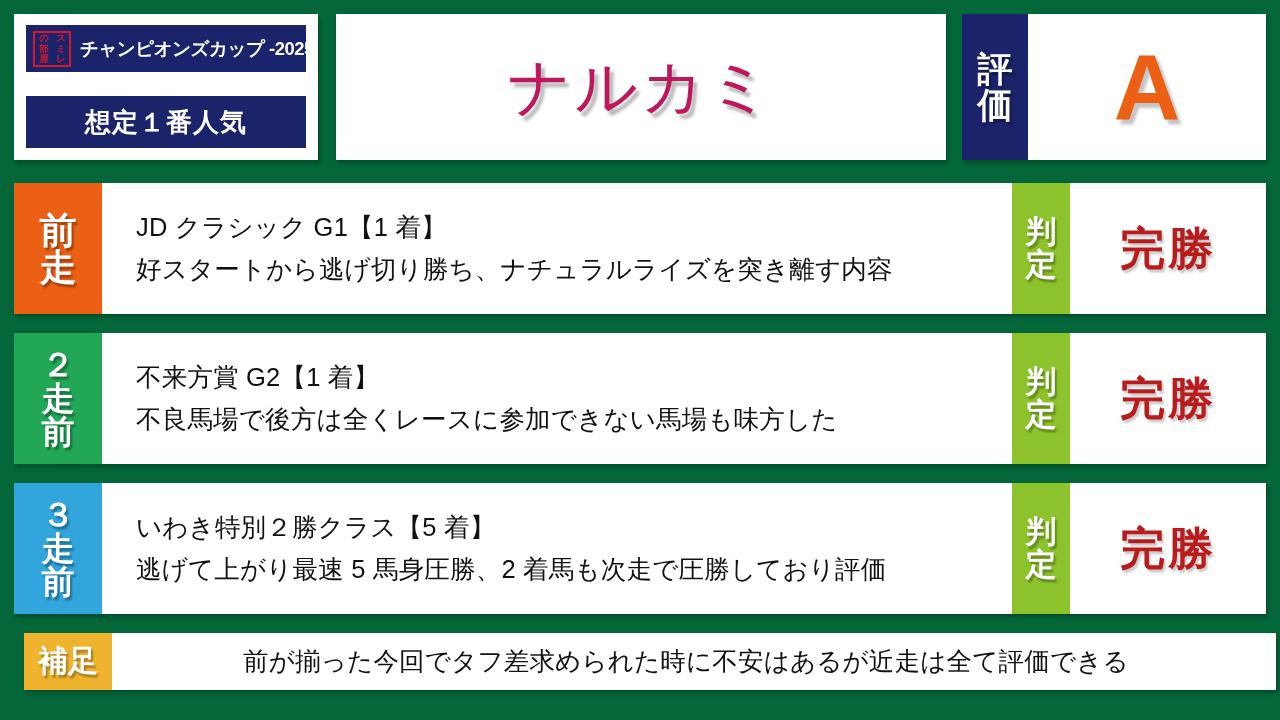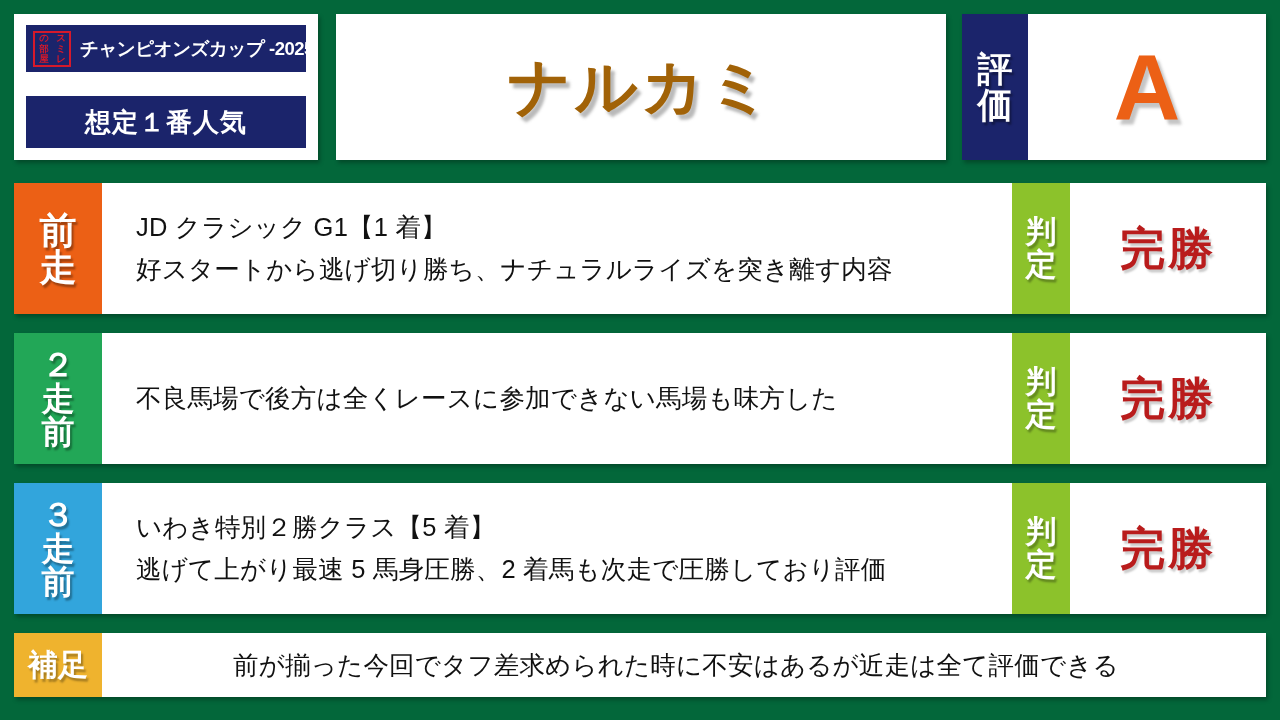--- a/index.html
+++ b/index.html
@@ -110,23 +110,23 @@
   #name-card {
     left: 336px;
     top: 14px;
     width: 610px;
     height: 146px;
     display: flex;
     align-items: center;
     justify-content: center;
   }
   #horse-name {
-    color: #a16207;
+    color: #be185d;
     font-size: 62px;
-    font-weight: bold;
+    font-weight: normal;
     letter-spacing: 3px;
     text-shadow: 4px 5px 3px rgba(100,100,100,0.45);
     line-height: 1;
     text-align: center;
   }
 
   
   #rating-card {
     left: 962px;
     top: 14px;
@@ -237,24 +237,24 @@
     justify-content: center;
     font-size: 45px;
     font-weight: bold;
     letter-spacing: 3px;
     text-shadow: 2px 3px 2px rgba(120,120,120,0.38);
   }
 
   
   #note-row {
     position: absolute;
-    left: 14px;
+    left: 24px;
     top: 633px;
     width: 1252px;
-    height: 64px;
+    height: 57px;
     background: #FFFFFF;
     box-shadow: 2px 3px 4px rgba(0,0,0,0.28);
     display: flex;
     align-items: stretch;
     box-sizing: border-box;
     overflow: hidden;
   }
   .note-tag {
     width: 88px;
     flex: 0 0 auto;
@@ -331,20 +331,21 @@
     <div class="verdict-value">完勝</div>
   </div>
 
   <div class="run-row" id="run-row-2">
     <div class="run-tag three-line" style="background: rgb(34, 167, 87);">
       <span>２</span>
       <span>走</span>
       <span>前</span>
     </div>
     <div class="run-body">
+      <div class="run-line">不来方賞 G2【1 着】</div>
       <div class="run-line">不良馬場で後方は全くレースに参加できない馬場も味方した</div>
     </div>
     <div class="verdict-label">
       <span>判</span>
       <span>定</span>
     </div>
     <div class="verdict-value">完勝</div>
   </div>
 
   <div class="run-row" id="run-row-3">

